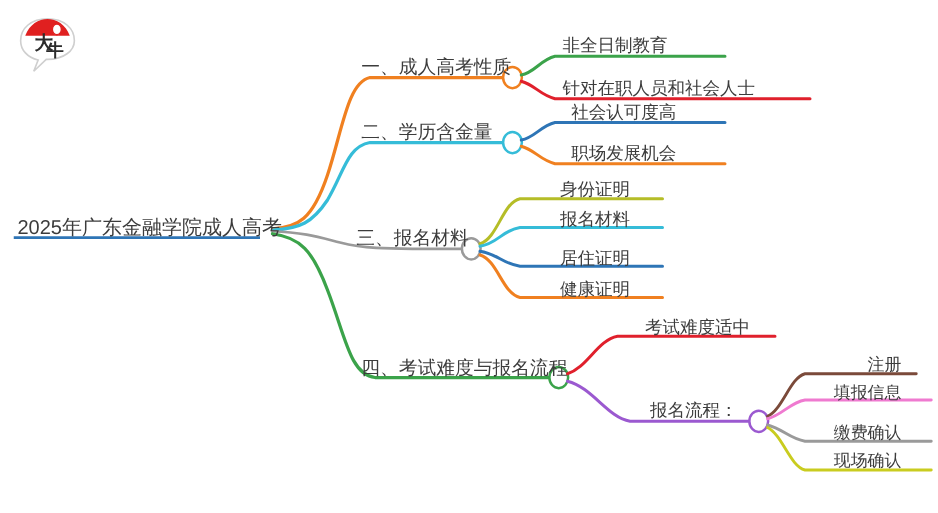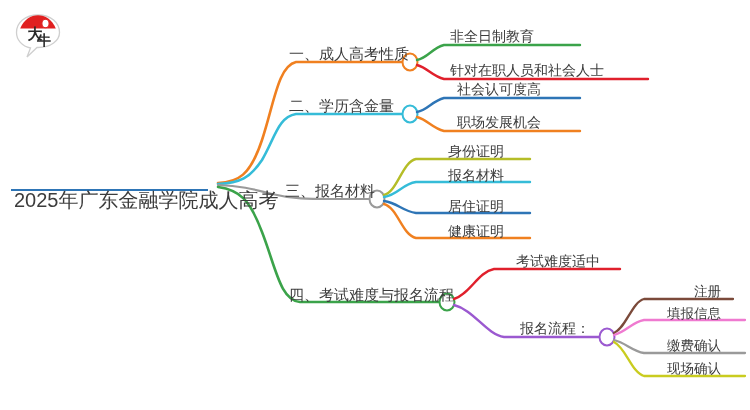--- a/index.html
+++ b/index.html
@@ -64,22 +64,21 @@
   }
 
   
   .node {
     position: absolute;
     white-space: nowrap;
     color: #3c3c3c;
     line-height: 1;
   }
   .node.root {
-    font-size: 20px;
-    margin-top: 15px;
+    font-size: 16px;
   }
   .node.lvl1 {
     font-size: 15px;
   }
   .node.lvl2 {
     font-size: 14px;
   }
   .node.lvl3 {
     font-size: 13.5px;
   }

